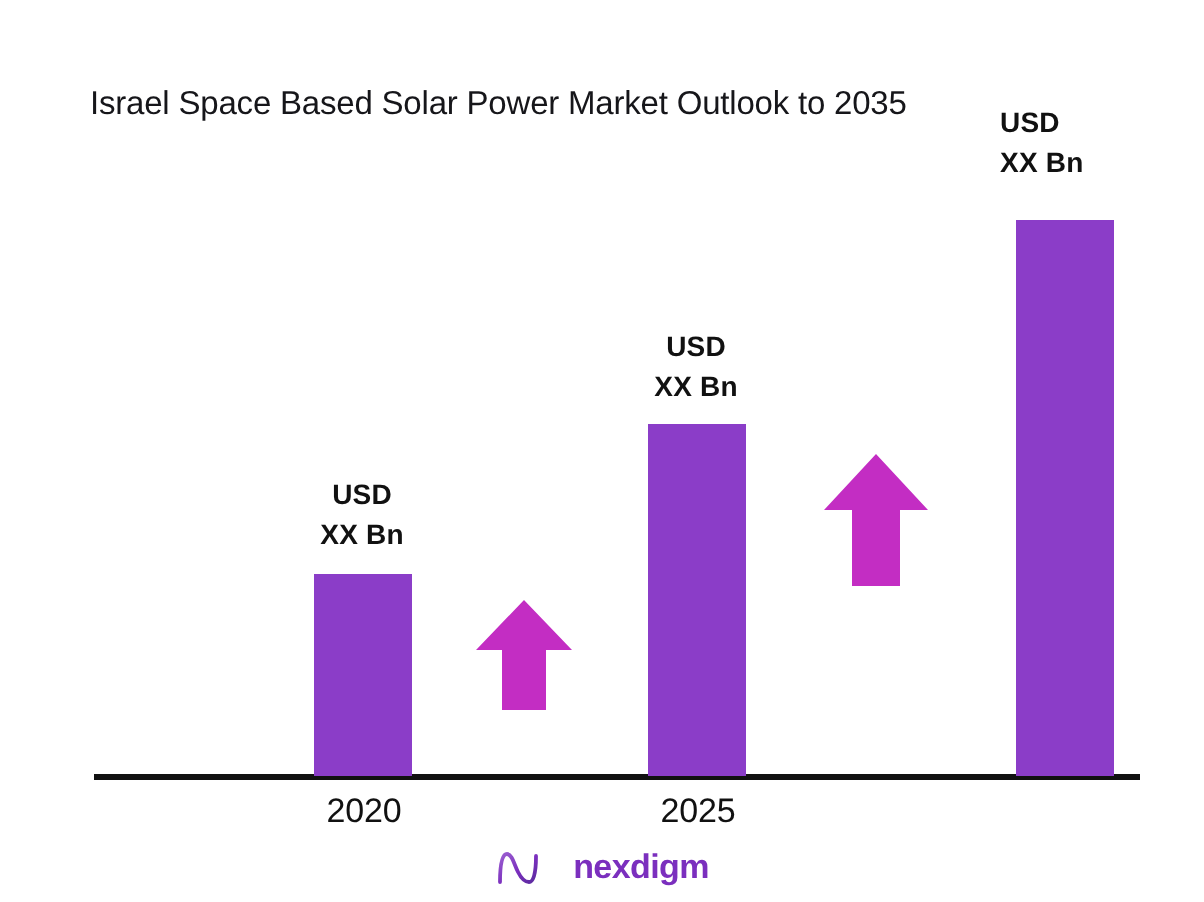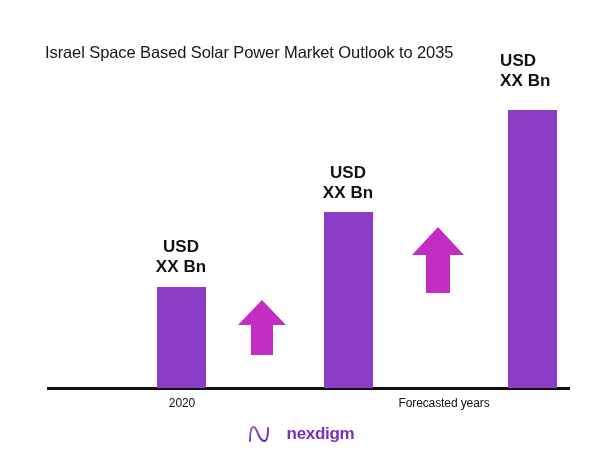--- a/index.html
+++ b/index.html
@@ -77,21 +77,21 @@
   .bar-2035 {
     left: 508px;
     top: 110px;
     width: 49px;
     height: 278px;
   }
 
   
   .bar-value {
     position: absolute;
-    font-size: 17px;
+    font-size: 14px;
     font-weight: 700;
     color: #111111;
     line-height: 20px;
     text-align: center;
     width: 80px;
     letter-spacing: 0.1px;
   }
   .value-2020 {
     left: 141px;
     top: 237px;
@@ -130,21 +130,21 @@
   .arrow svg {
     display: block;
     width: 100%;
     height: 100%;
   }
 
   
   .x-label {
     position: absolute;
     top: 396px;
-    font-size: 12px;
+    font-size: 17px;
     color: #111111;
     font-weight: 400;
     text-align: center;
     letter-spacing: -0.1px;
     white-space: nowrap;
   }
   .xl-0 { left: 142px; width: 80px; }
   .xl-1 { left: 212px; width: 110px; }
   .xl-2 { left: 309px; width: 80px; }
   .xl-3 { left: 381px; width: 126px; }
@@ -213,21 +213,21 @@
         <polygon points="24,0 48,25 35,25 35,55 13,55 13,25 0,25" fill="#c32dc3"></polygon>
       </svg>
     </div>
     <div class="arrow arrow-2">
       <svg viewBox="0 0 52 66" xmlns="http://www.w3.org/2000/svg">
         <polygon points="26,0 52,28 38,28 38,66 14,66 14,28 0,28" fill="#c32dc3"></polygon>
       </svg>
     </div>
 
     <div class="x-label xl-0">2020</div>
-    <div class="x-label xl-3">Forecasted years</div>
+    <div class="x-label xl-2">2025</div>
 
   </div>
 
   <div class="logo">
     <span class="logo-mark">
       <svg viewBox="0 0 22 20" xmlns="http://www.w3.org/2000/svg">
         <defs>
           <linearGradient id="nxg" x1="0" y1="0" x2="1" y2="1">
             <stop offset="0%" stop-color="#9b5fd0"></stop>
             <stop offset="55%" stop-color="#7b2fbe"></stop>

